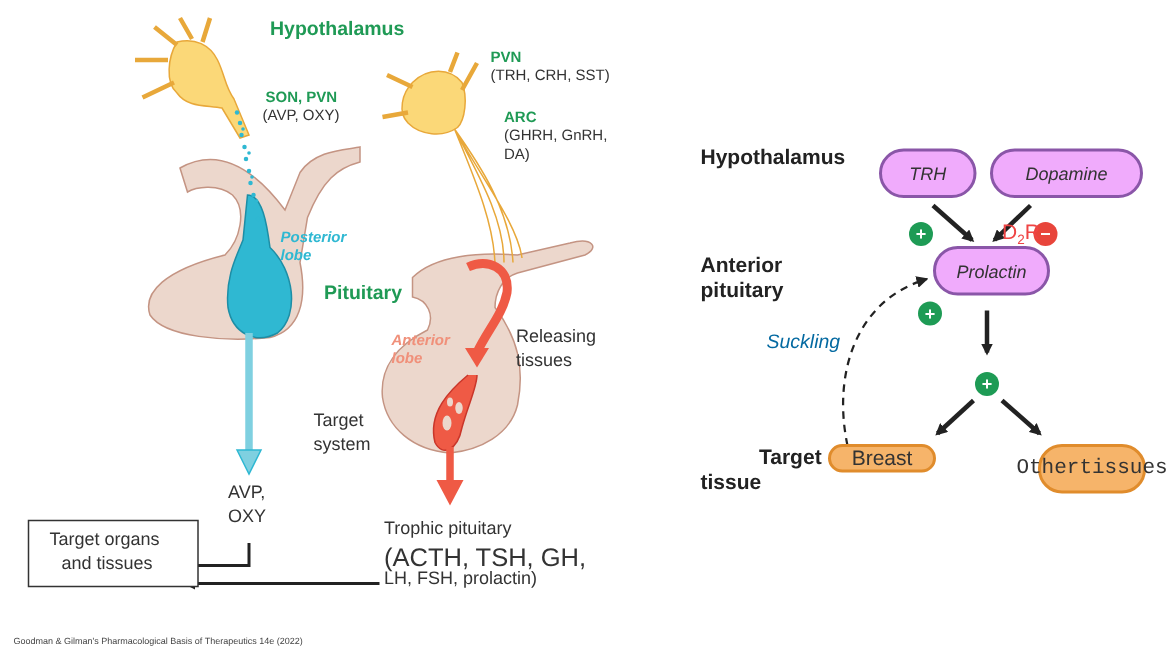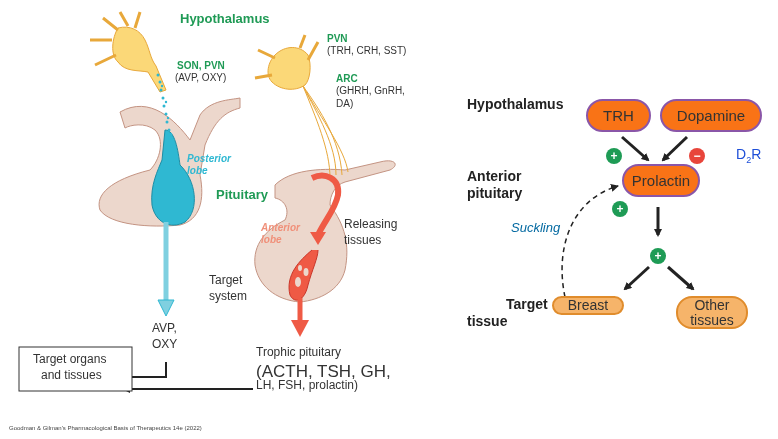--- a/index.html
+++ b/index.html
@@ -2,21 +2,21 @@
 <html><head>
 <meta charset="utf-8">
 <style>
   html,body{margin:0;padding:0;background:#ffffff;}
   body{width:778px;height:439px;position:relative;overflow:hidden;font-family:"Liberation Sans",sans-serif;}
   #art{position:absolute;left:0;top:0;width:778px;height:439px;}
   .t{position:absolute;white-space:nowrap;line-height:1.15;}
   .green{color:#1f9a55;font-weight:bold;}
   .dark{color:#333;}
   .box{position:absolute;display:flex;align-items:center;justify-content:center;text-align:center;box-sizing:border-box;}
-  .purple{background:#f97316;border:2px solid #8a56a8;border-radius:18px;color:#333;font-size:15px;}
+  .purple{background:#f0abfc;border:2px solid #8a56a8;border-radius:18px;color:#333;font-size:12px;font-style:italic;}
   .orange{background:#f6b46a;border:2px solid #e08c2c;border-radius:16px;color:#333;font-size:14px;line-height:1.05;}
   .sign{position:absolute;width:16px;height:16px;border-radius:50%;color:#fff;font-weight:bold;font-size:12px;display:flex;align-items:center;justify-content:center;line-height:1;}
   .plus{background:#1e9b55;}
   .minus{background:#e8453b;}
   .rlabel{position:absolute;font-weight:bold;font-size:14px;color:#222;line-height:1.15;}
 </style>
 </head>
 <body>
 
 <svg id="art" viewBox="0 0 778 439">
@@ -117,25 +117,25 @@
 <div class="rlabel" style="left:467px;top:96px;">Hypothalamus</div>
 <div class="rlabel" style="left:467px;top:168px;">Anterior</div>
 <div class="rlabel" style="left:467px;top:185px;">pituitary</div>
 <div class="rlabel" style="left:467px;top:296px;margin-left:39px;">Target</div>
 <div class="rlabel" style="left:467px;top:313px;">tissue</div>
 
 <div class="box purple" style="left:586px;top:99px;width:65px;height:33px;">TRH</div>
 <div class="box purple" style="left:660px;top:99px;width:102px;height:33px;">Dopamine</div>
 <div class="box purple" style="left:622px;top:164px;width:78px;height:33px;">Prolactin</div>
 <div class="box orange" style="left:552px;top:296px;width:72px;height:19px;">Breast</div>
-<div class="box orange" style="left:676px;top:296px;width:72px;height:33px;flex-direction:column;">
+<div class="box orange" style="left:692px;top:296px;width:72px;height:33px;flex-direction:row;font-family:Liberation Mono, monospace;">
   <span>Other</span>
   <span>tissues</span>
 </div>
 
 <div class="sign plus" style="left:606px;top:148px;">+</div>
 <div class="sign minus" style="left:689px;top:148px;">−</div>
-<div class="t" style="left:736px;top:146px;font-size:14px;color:#1d4ed8;"><span>D</span><sub style="font-size:9px;">2</sub><span>R</span></div>
+<div class="t" style="left:668px;top:146px;font-size:14px;color:#ef4444;"><span>D</span><sub style="font-size:9px;">2</sub><span>R</span></div>
 <div class="sign plus" style="left:612px;top:201px;">+</div>
 <div class="sign plus" style="left:650px;top:248px;">+</div>
 <div class="t" style="left:511px;top:221px;font-size:13px;font-style:italic;color:#0369a1;">Suckling</div>
 
 <div class="t" style="left:9px;top:425px;font-size:6px;color:#444;">Goodman &amp; Gilman's Pharmacological Basis of Therapeutics 14e (2022)</div>
 
 </body></html>

